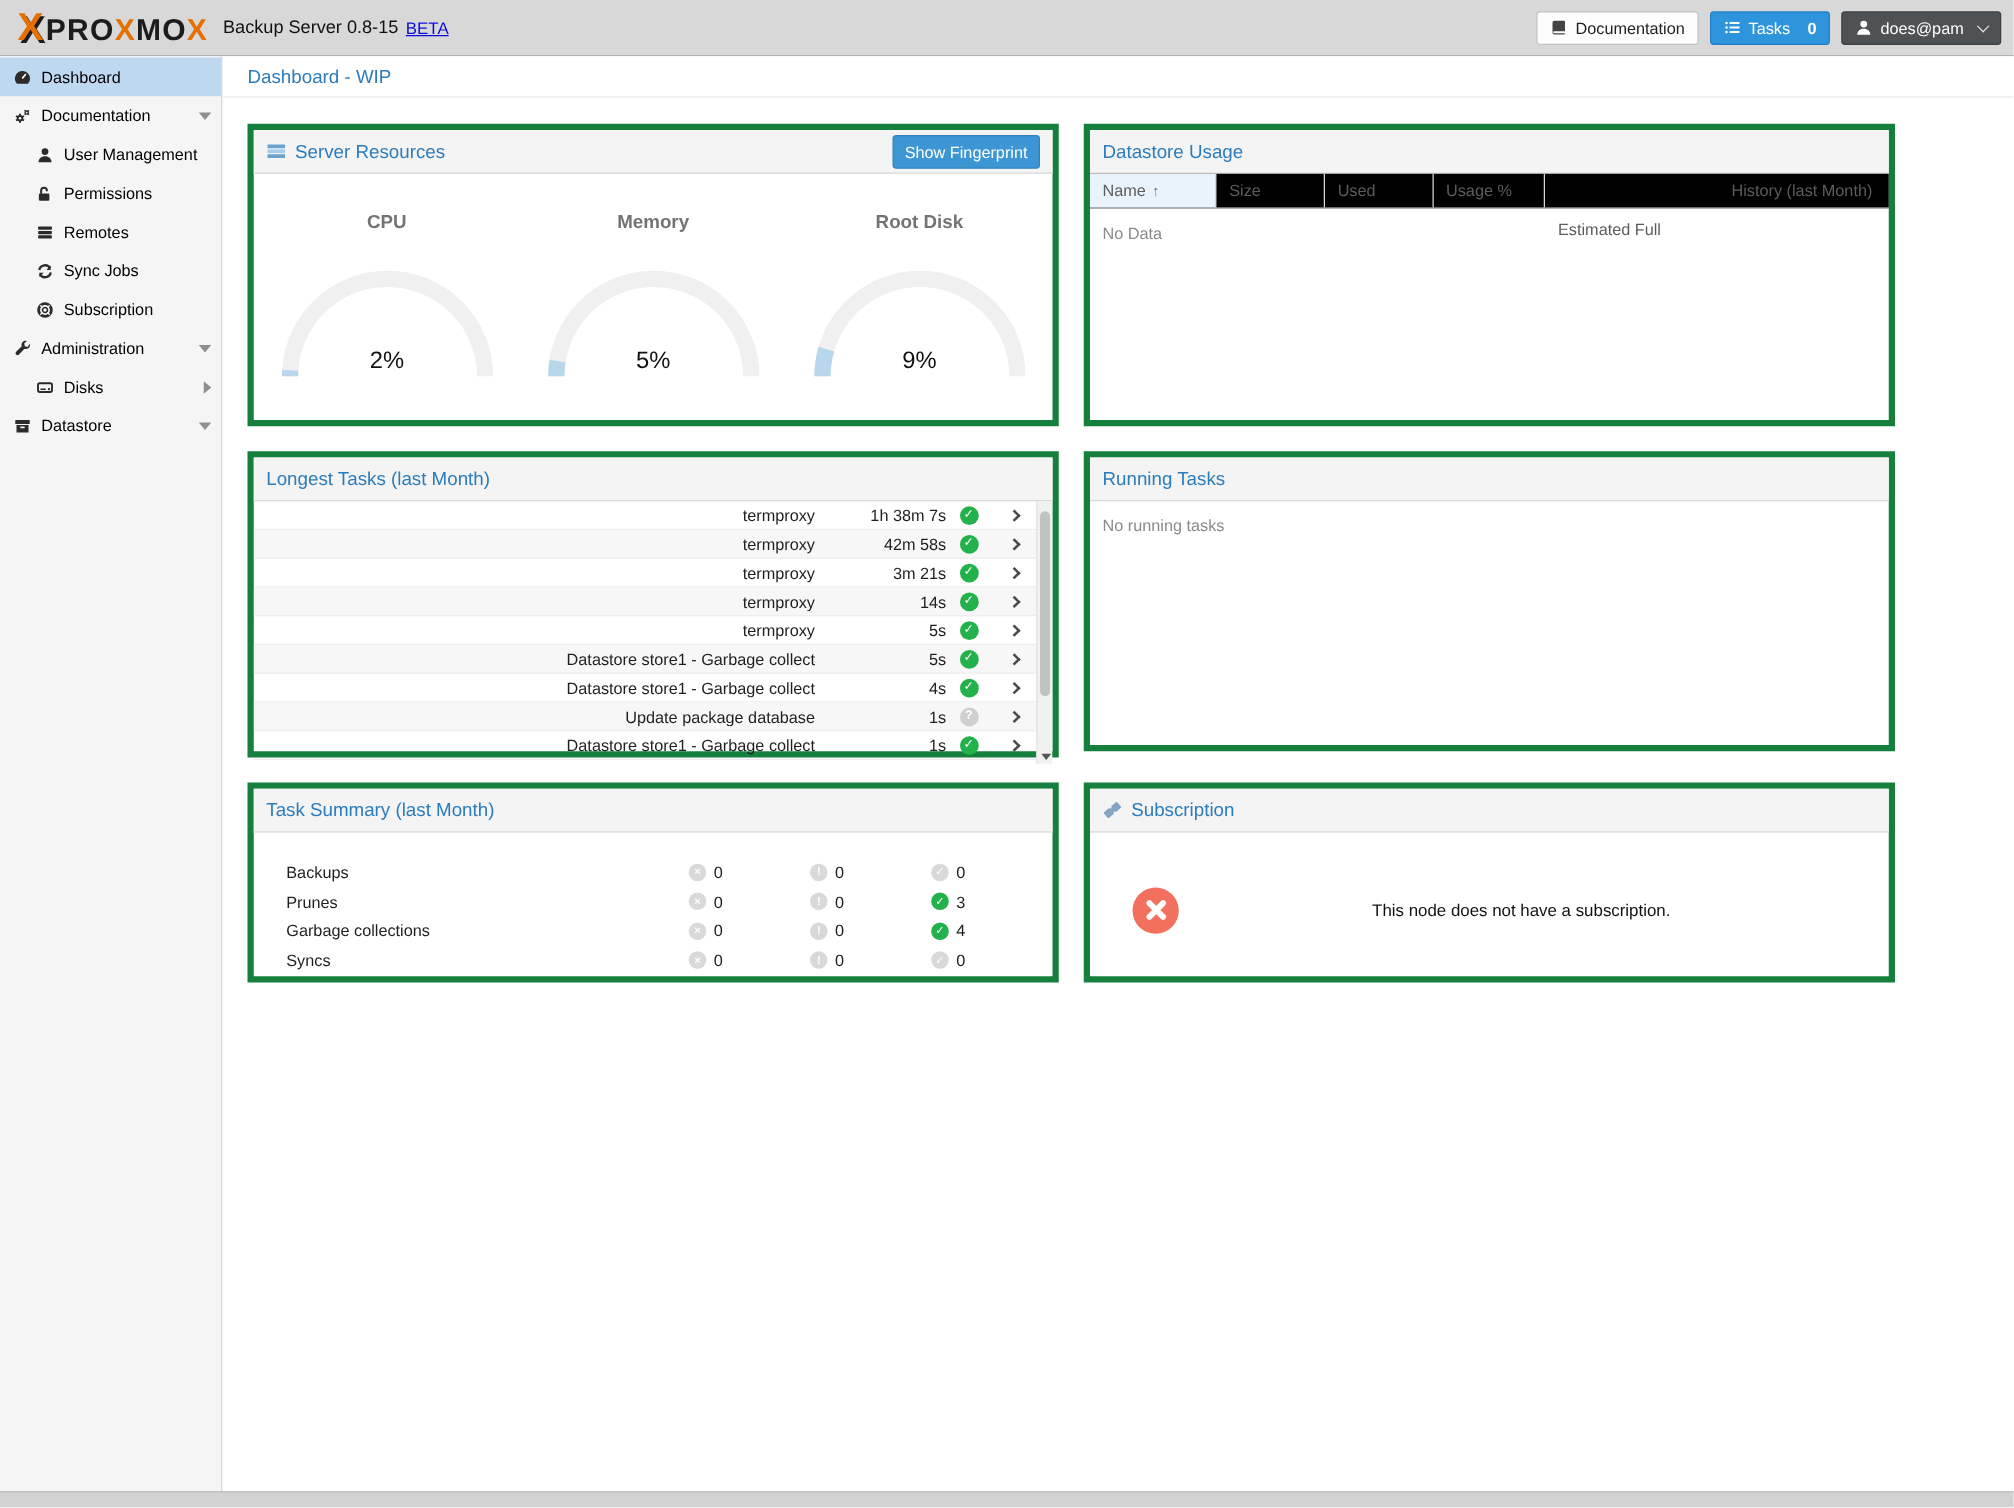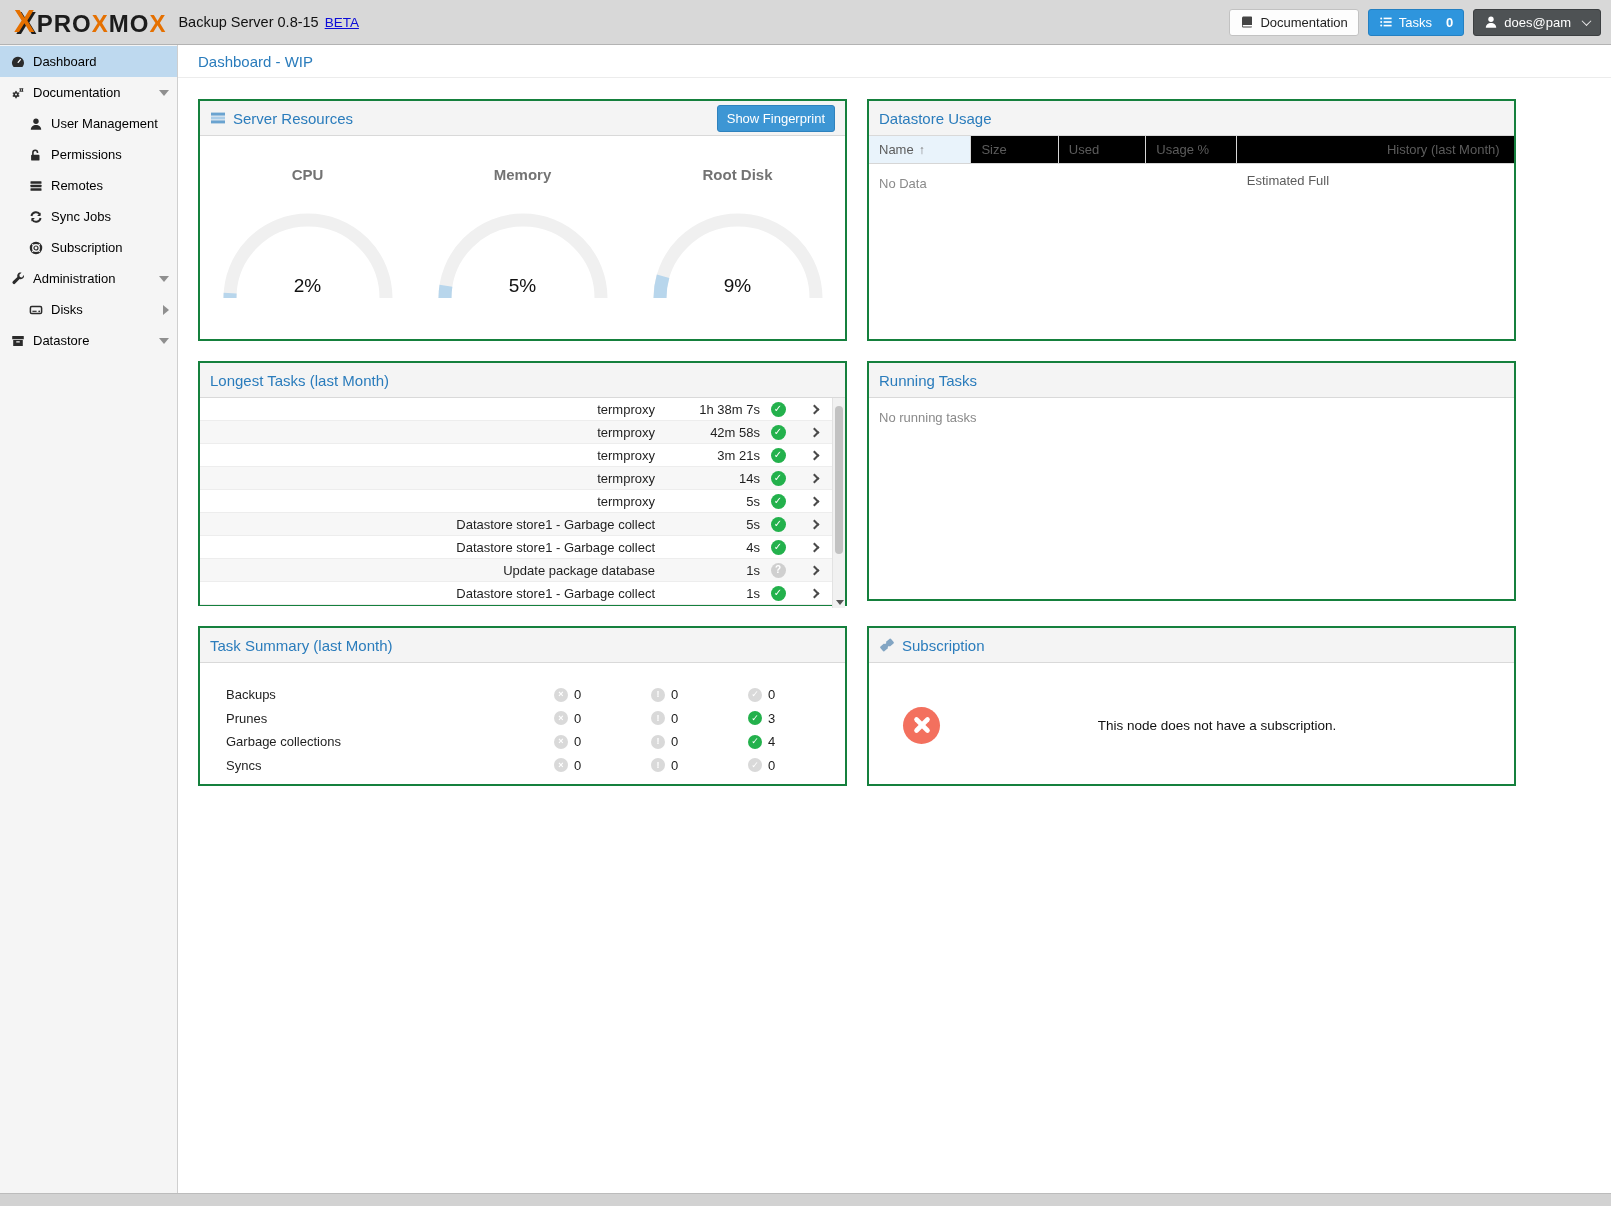--- a/index.html
+++ b/index.html
@@ -54,21 +54,21 @@
   .content-header {
     height:33px; display:flex; align-items:center; padding-left:20px;
     color:var(--title-blue,#2a7cbc); font-size:15px; border-bottom:1px solid #ececec;
   }
   .content-body {
     padding:21px 20px 20px 20px;
     display:grid; grid-template-columns:649px 649px; column-gap:20px; row-gap:20px;
     align-items:start;
   }
   
-  .panel { border:2px solid #15803d; background:#fff; }
+  .panel { border:5px solid #15803d; background:#fff; }
   .panel-header {
     height:35px; background:#f4f4f4; border-bottom:1px solid #d9d9d9;
     display:flex; align-items:center; padding:0 10px; gap:7px;
   }
   .panel-title { color:var(--title-blue,#2a7cbc); font-size:15px; }
   .hicon { width:16px; height:16px; }
   .btn-primary {
     margin-left:auto; background:var(--accent-blue,#3d96d4); border:1px solid #2f82bd;
     color:#fff; font-size:13px; padding:5px 9px; border-radius:3px; cursor:pointer;
   }

